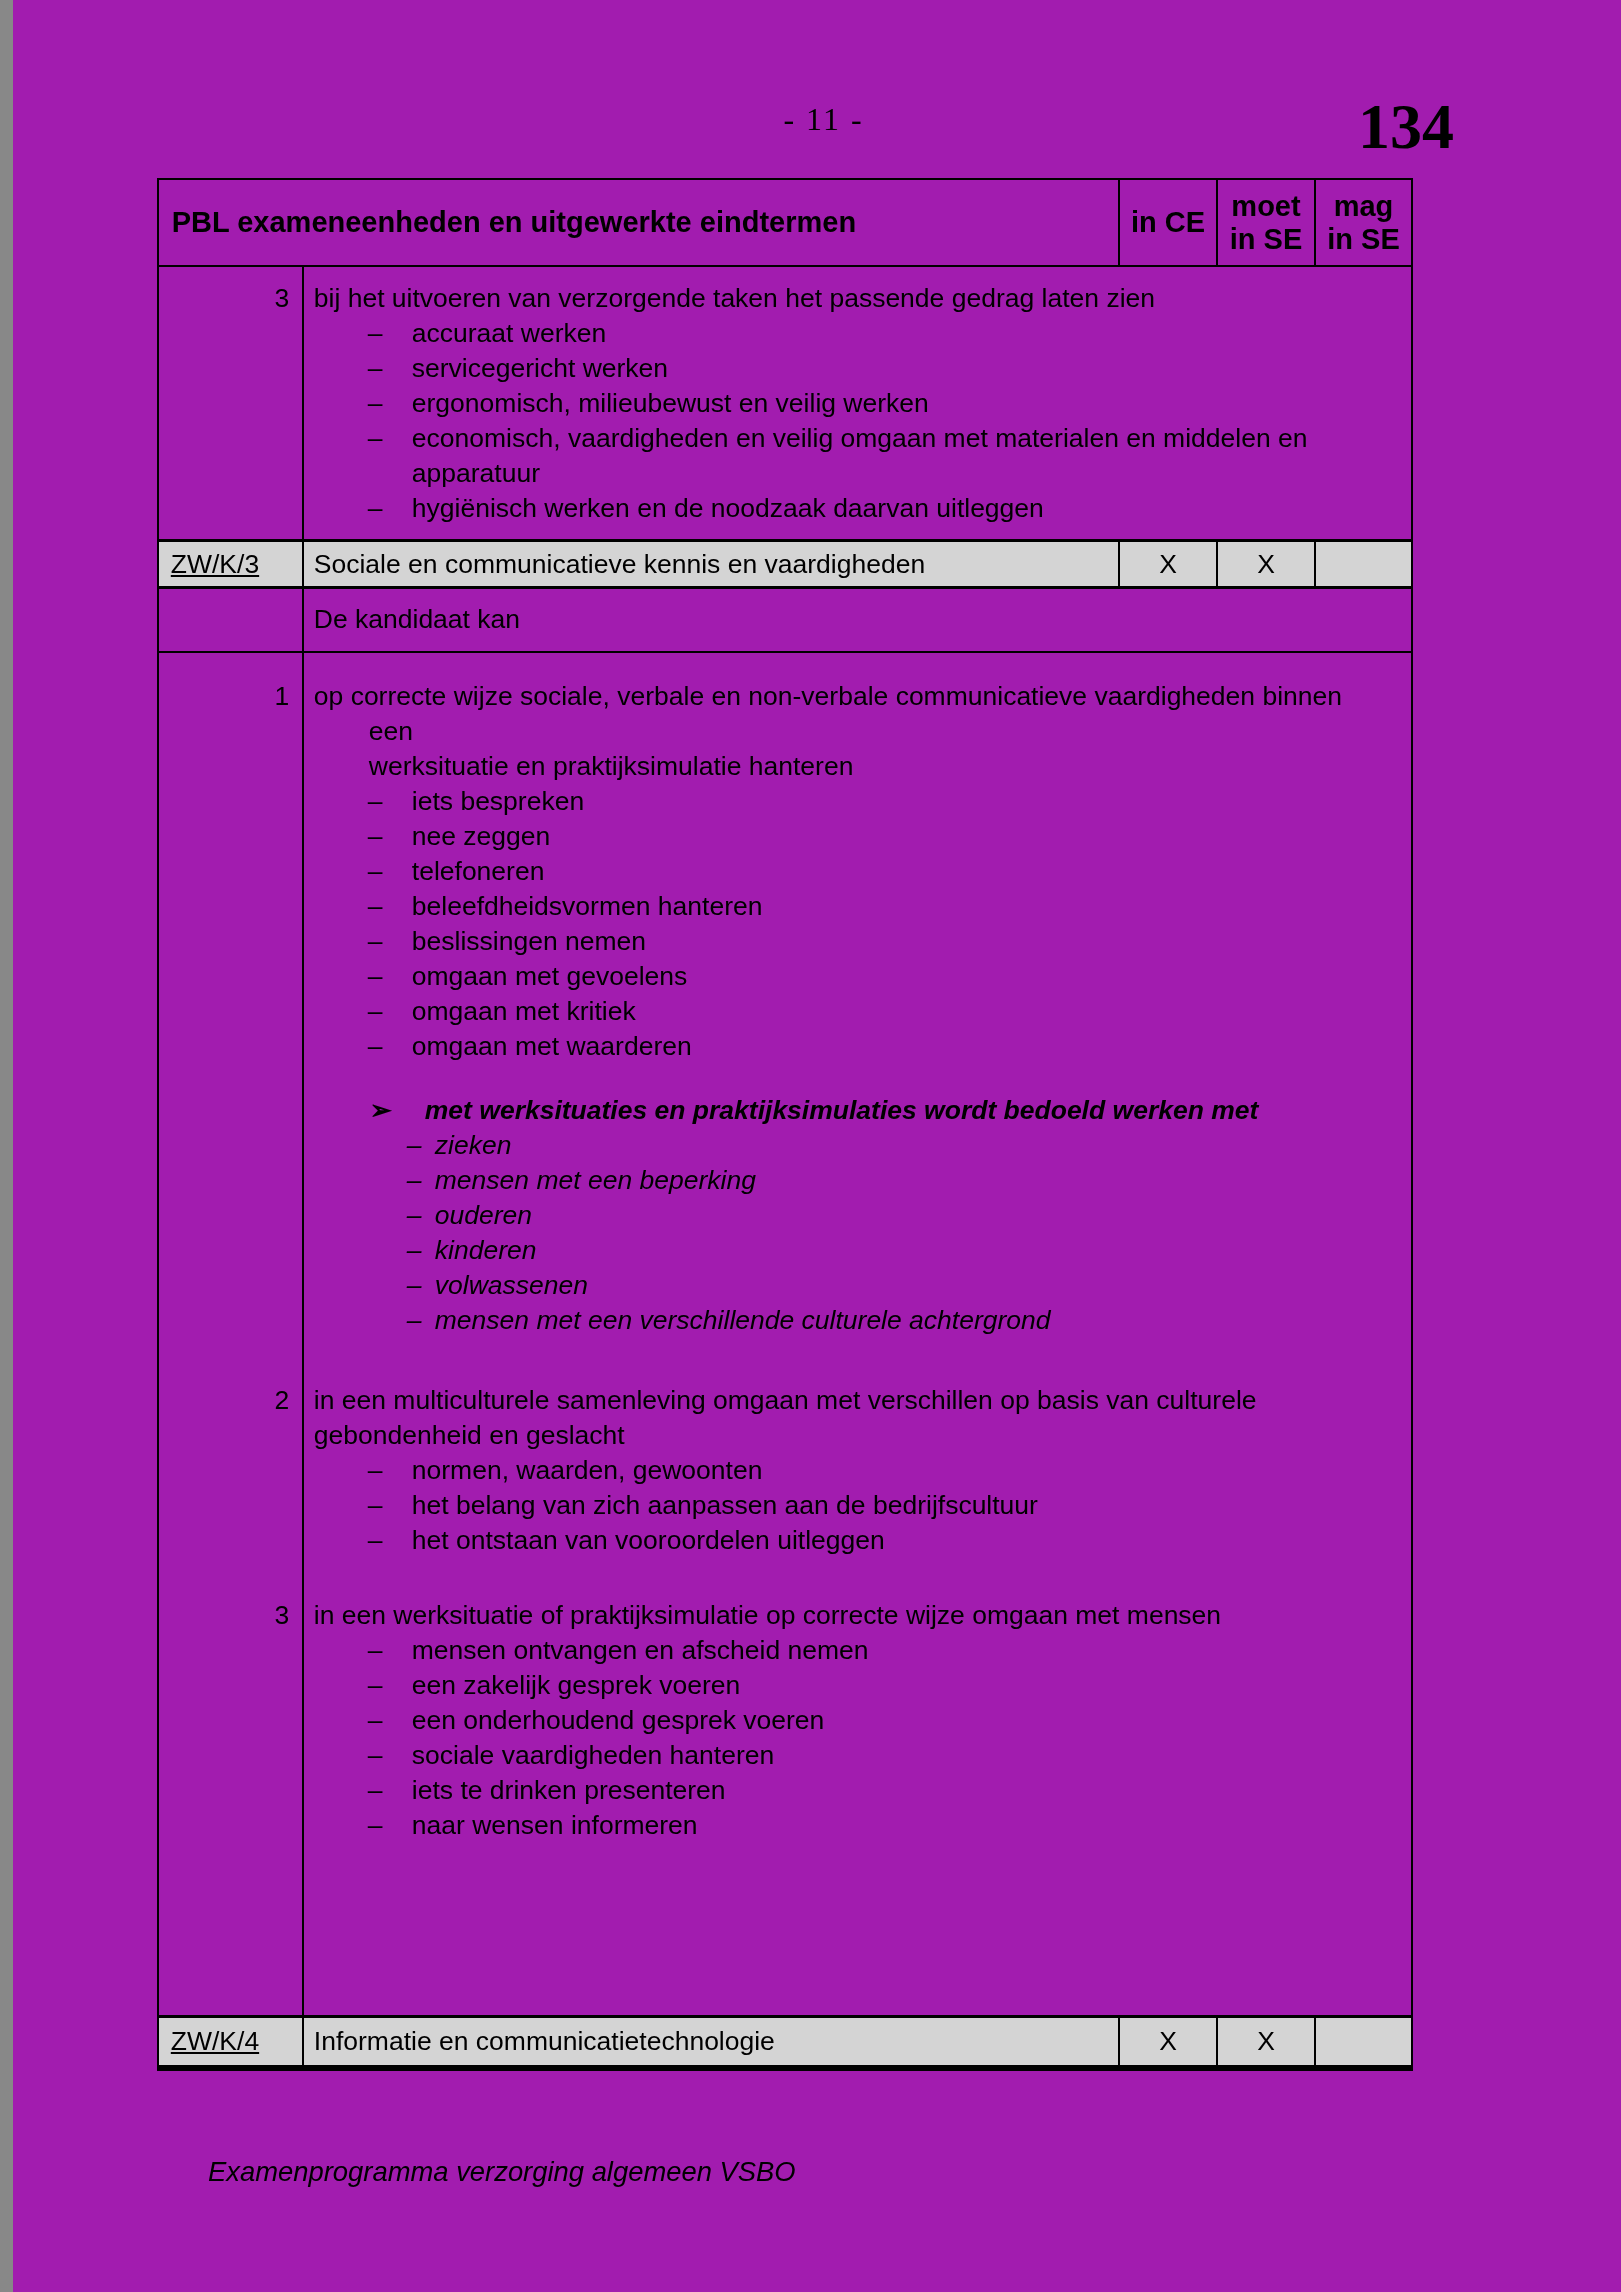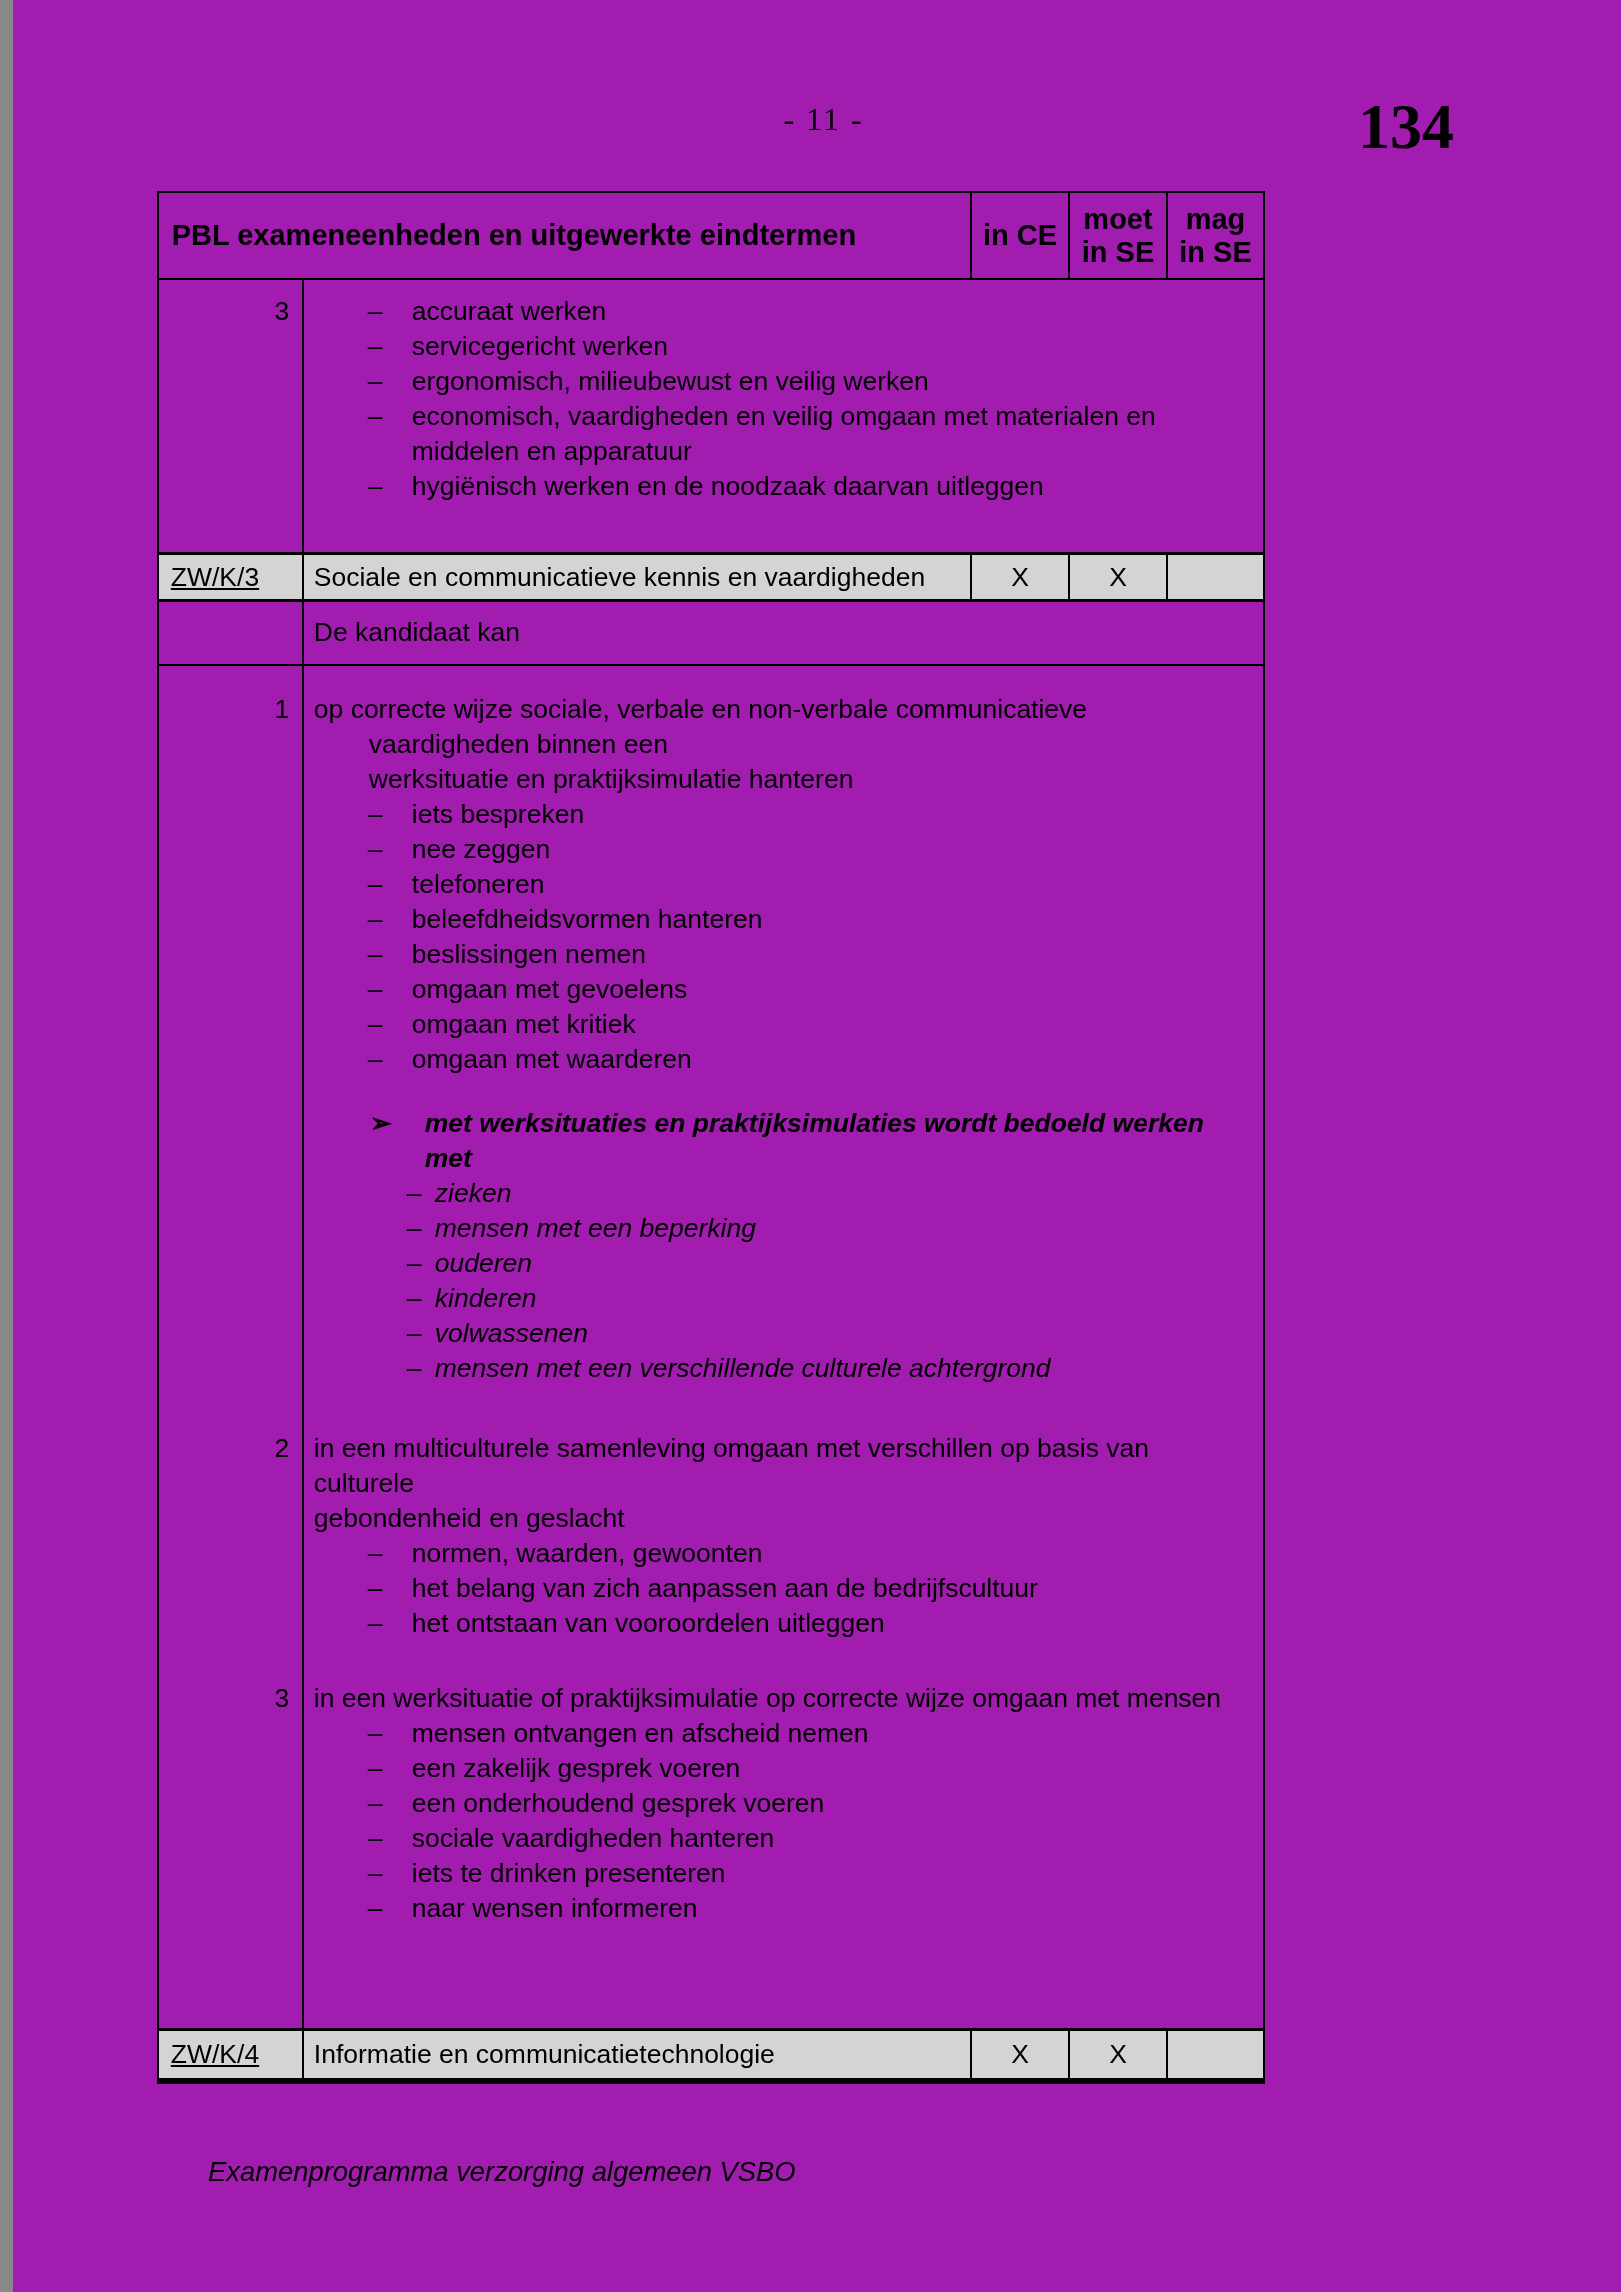--- a/index.html
+++ b/index.html
@@ -9,21 +9,21 @@
   }
   .hdr-center {
     position:absolute; top:101px; left:0; width:100%; text-align:center;
     font-family:"Liberation Serif", serif; font-size:32px; letter-spacing:2px;
   }
   .hdr-right {
     position:absolute; top:90px; right:180px;
     font-family:"Liberation Serif", serif; font-size:64px; font-weight:bold;
   }
   .doc-table {
-    position:absolute; left:144px; top:191px; width:1108px;
+    position:absolute; left:144px; top:178px; width:1256px;
     border:2.9px solid #000; border-bottom-width:6.9px; box-sizing:border-box;
     font-size:26.5px; line-height:35px;
   }
   .row { display:flex; align-items:stretch; box-sizing:border-box; }
   .cell { box-sizing:border-box; }
   
   .row-header { height:85px; font-weight:bold; font-size:29px; }
   .hd-title { flex:1; border-right:2.9px solid #000; display:flex; align-items:center; padding-left:12.7px; }
   .hd-small { width:98px; border-right:2.9px solid #000; display:flex; align-items:center; justify-content:center;
               text-align:center; white-space:pre-line; line-height:33px; }
@@ -80,20 +80,21 @@
       <div class="cell hd-small">in CE</div>
       <div class="cell hd-small">moet
 in SE</div>
       <div class="cell hd-small last">mag
 in SE</div>
     </div>
 
     <div class="row row-bodyA">
       <div class="num-cell">3</div>
       <div class="content">
+        <div class="heading">bij het uitvoeren van verzorgende taken het passende gedrag laten zien</div>
         <div class="list">
             <div class="li">
               <span class="li-marker">–</span>
               <span class="li-text">accuraat werken</span>
             </div>
             <div class="li">
               <span class="li-marker">–</span>
               <span class="li-text">servicegericht werken</span>
             </div>
             <div class="li">

